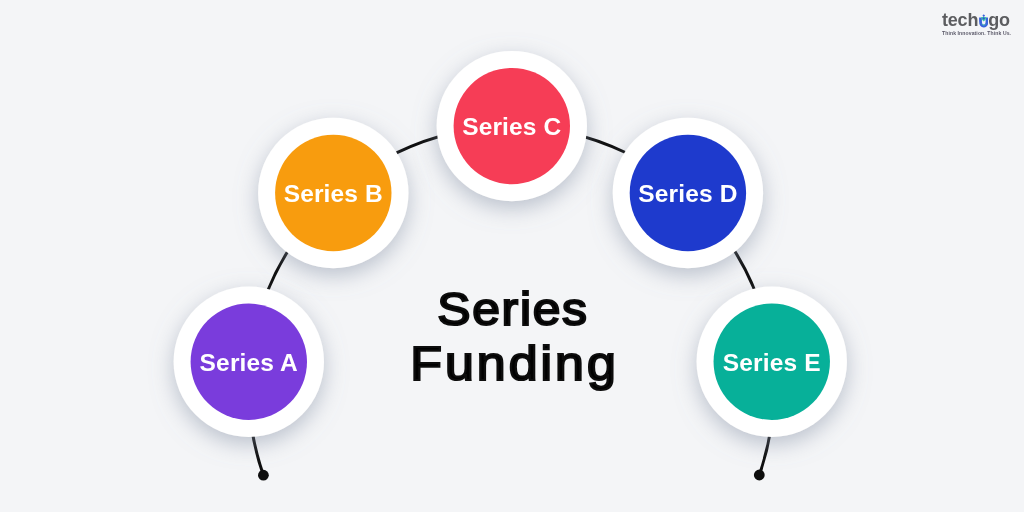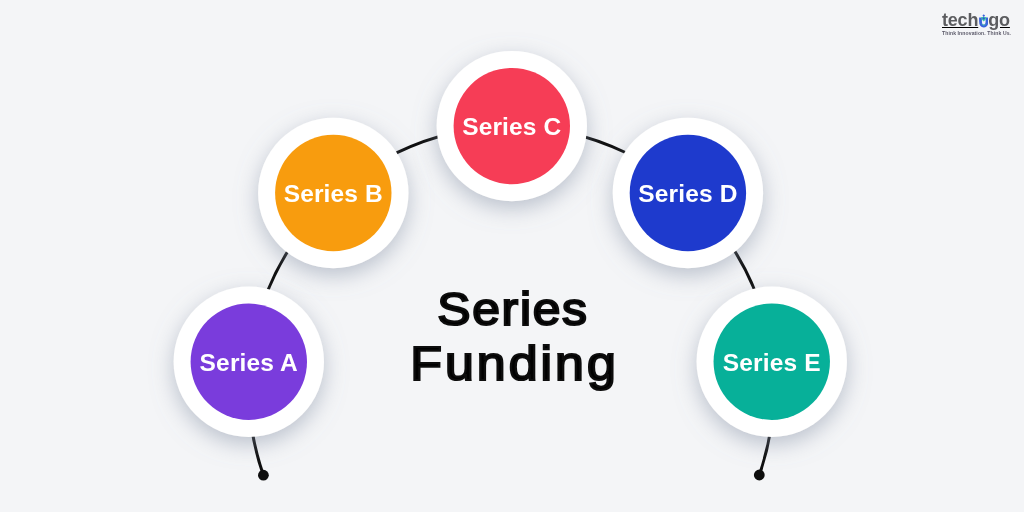--- a/index.html
+++ b/index.html
@@ -6,21 +6,21 @@
   body{width:1024px;height:512px;overflow:hidden;background:#f4f5f7;
        font-family:"Liberation Sans", sans-serif;position:relative;}
   .stage{position:absolute;left:0;top:0;width:1024px;height:512px;}
   .t1{position:absolute;top:285px;left:0;width:1024px;text-align:center;
       font-size:47px;line-height:1;letter-spacing:1.6px;-webkit-text-stroke:2.2px #0d0d0d;
       transform:translateX(1px) scaleX(1.06);}
   .t2{position:absolute;top:340.3px;left:0;width:1024px;text-align:center;
       font-size:48px;line-height:1;letter-spacing:2.8px;-webkit-text-stroke:2.2px #0d0d0d;
       transform:translateX(2.5px) scaleX(1.08);}
   .logo{position:absolute;left:942px;top:9.5px;width:80px;}
-  .logorow{white-space:nowrap;height:20px;text-decoration:underline;}
+  .logorow{white-space:nowrap;height:20px;}
   .logotxt{font-size:18px;font-weight:bold;color:#5c5d60;letter-spacing:-0.2px;line-height:20px;}
   .ugl{display:inline-block;position:relative;top:2.2px;margin:0 0.3px;}
   .tag{font-size:5.3px;font-weight:bold;color:#5b5969;letter-spacing:0.12px;margin-top:0.6px;white-space:nowrap;
        transform:scaleX(0.955);transform-origin:left top;}
 </style>
 </head>
 <body>
 <svg class="stage" width="1024" height="512" viewBox="0 0 1024 512">
   <defs>
     <filter id="sh" x="-60%" y="-60%" width="220%" height="220%">

